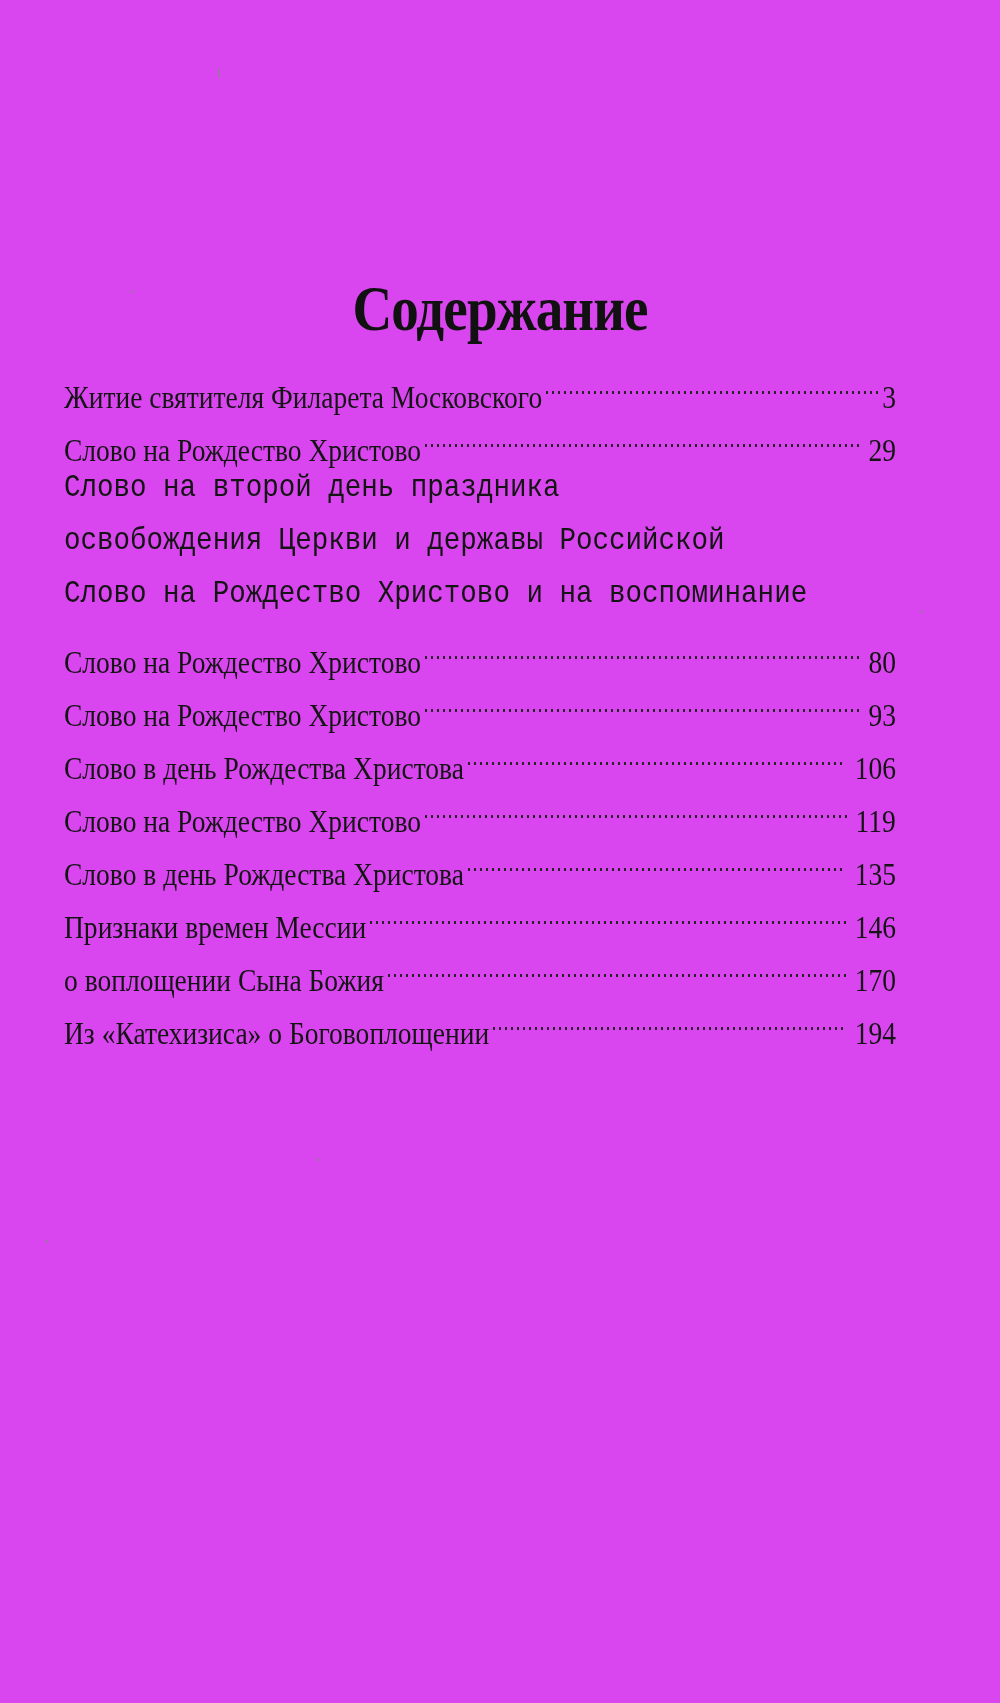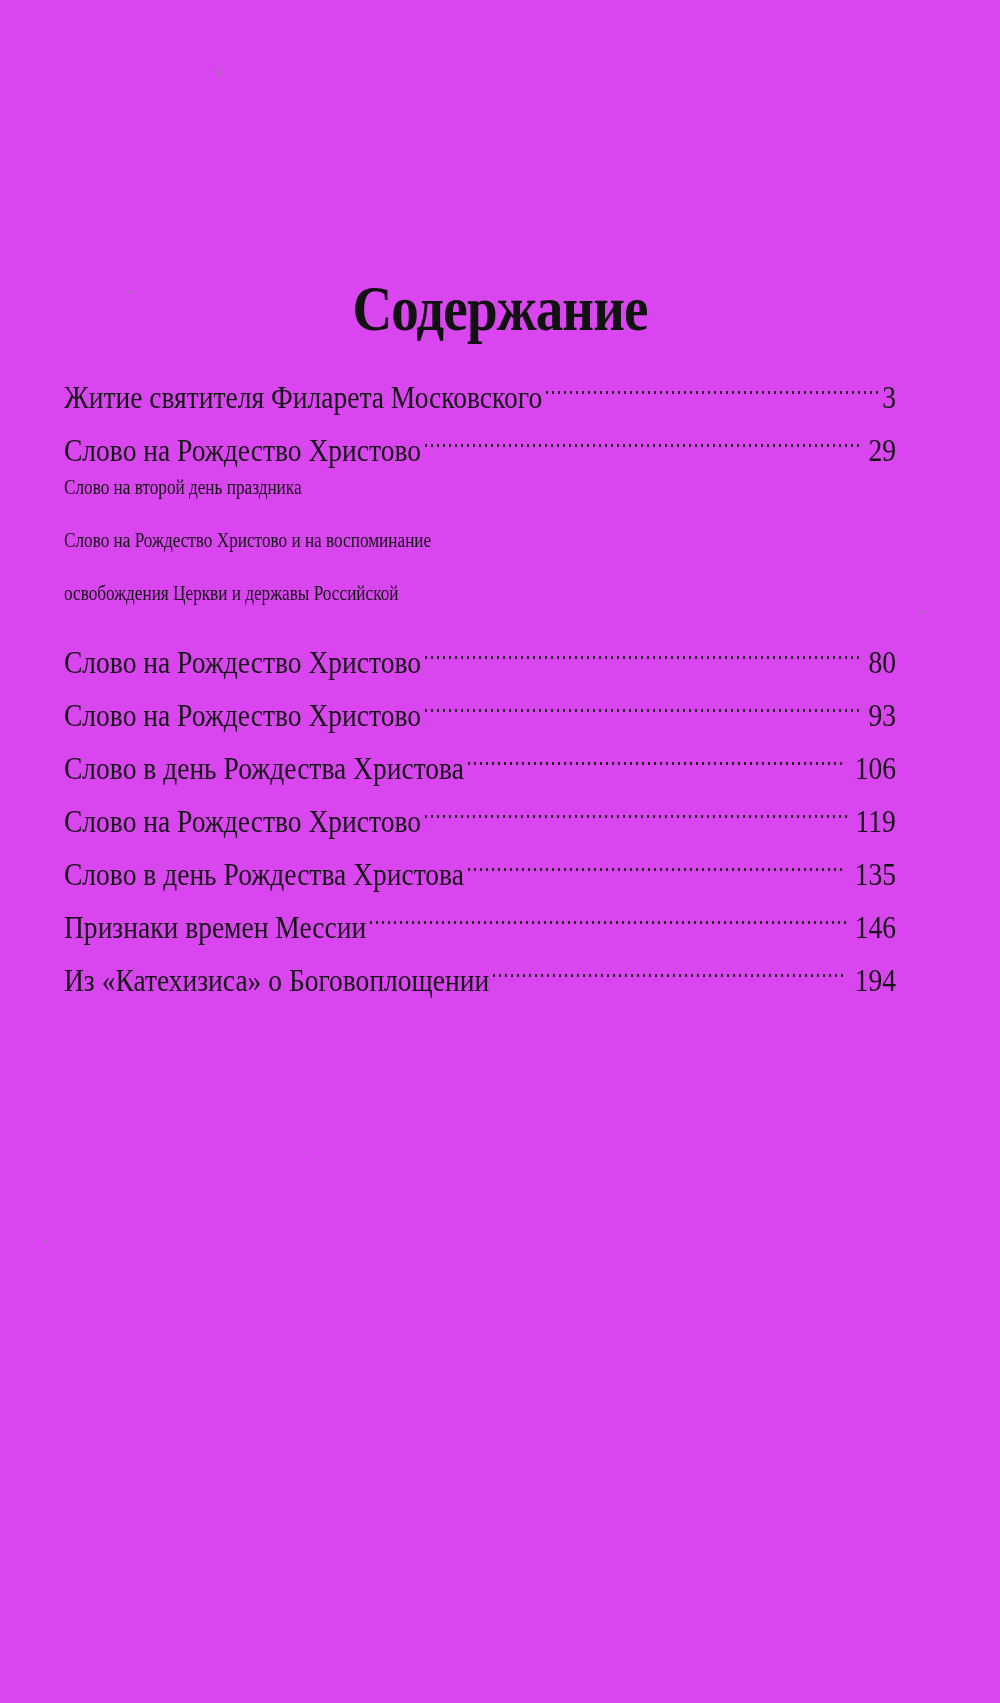--- a/index.html
+++ b/index.html
@@ -45,23 +45,24 @@
       list-style: none;
     }
     .toc-entry {
       display: block;
       margin: 0;
       padding: 0;
     }
     .line {
       height: 53px;
       line-height: 53px;
-      font-size: 20px;
+      font-size: 32px;
       white-space: nowrap;
       position: relative;
+      font-family: Liberation Mono, monospace;
     }
     .line .txt {
       display: inline-block;
       transform: scaleX(0.86);
       transform-origin: 0 50%;
     }
     .last-line {
       display: flex;
       align-items: baseline;
       height: 53px;
@@ -119,22 +120,22 @@
         <div class="last-line">
           <span class="txt-wrap" style="display: inline-block; transform: scaleX(0.86); transform-origin: 0px 50%; margin-right: -58.1131px;">Слово на Рождество Христово</span>
           <span class="dots"></span>
           <span class="page-num">29</span>
         </div>
       </li>
       <li class="toc-entry">
         <div class="line"><span class="txt">Слово на второй день праздника</span></div>
       </li>
       <li class="toc-entry">
+        <div class="line"><span class="txt">освобождения Церкви и державы Российской</span></div>
         <div class="line"><span class="txt">Слово на Рождество Христово и на воспоминание</span></div>
-        <div class="line"><span class="txt">освобождения Церкви и державы Российской</span></div>
       </li>
       <li class="toc-entry">
         <div class="last-line">
           <span class="txt-wrap" style="display: inline-block; transform: scaleX(0.86); transform-origin: 0px 50%; margin-right: -58.1131px;">Слово на Рождество Христово</span>
           <span class="dots"></span>
           <span class="page-num">80</span>
         </div>
       </li>
       <li class="toc-entry">
         <div class="last-line">
@@ -165,20 +166,25 @@
         </div>
       </li>
       <li class="toc-entry">
         <div class="last-line">
           <span class="txt-wrap" style="display: inline-block; transform: scaleX(0.86); transform-origin: 0px 50%; margin-right: -49.2034px;">Признаки времен Мессии</span>
           <span class="dots"></span>
           <span class="page-num">146</span>
         </div>
       </li>
       <li class="toc-entry">
+        <div class="last-line">
+          <span class="txt-wrap" style="display: inline-block; transform: scaleX(0.86); transform-origin: 0px 50%; margin-right: -52.0669px;">о воплощении Сына Божия</span>
+          <span class="dots"></span>
+          <span class="page-num">170</span>
+        </div>
       </li>
       <li class="toc-entry">
         <div class="last-line">
           <span class="txt-wrap" style="display: inline-block; transform: scaleX(0.86); transform-origin: 0px 50%; margin-right: -69.2169px;">Из «Катехизиса» о Боговоплощении</span>
           <span class="dots"></span>
           <span class="page-num">194</span>
         </div>
       </li>
     </ul>
 

